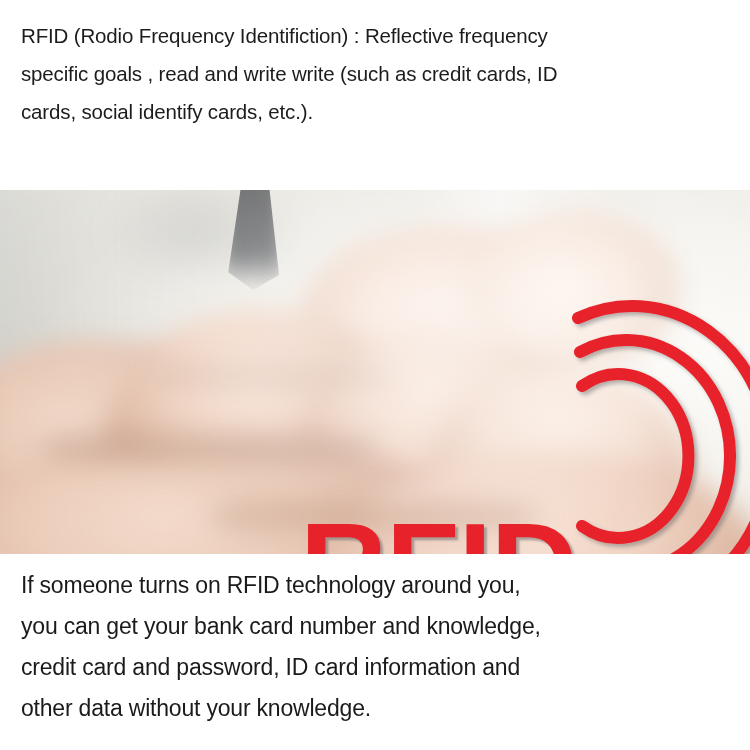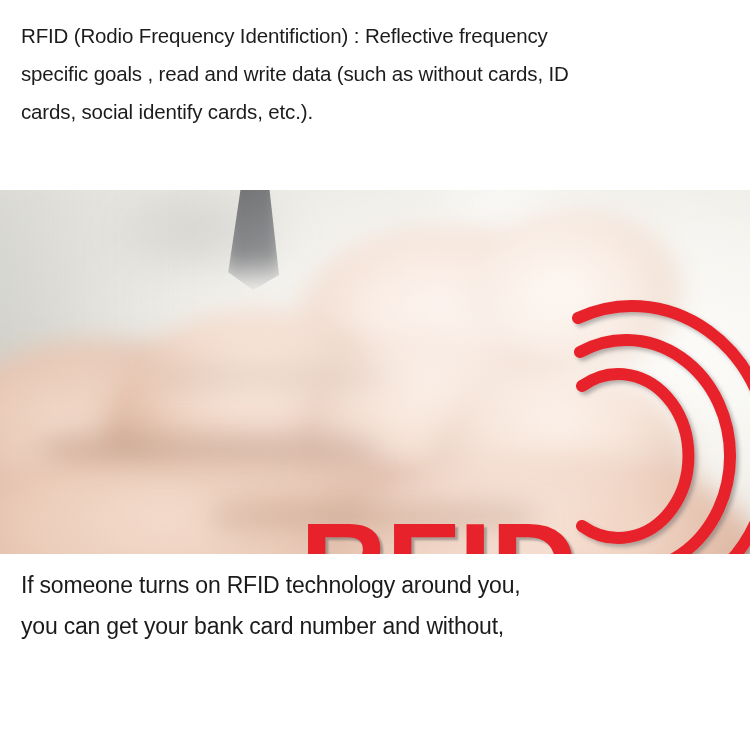--- a/index.html
+++ b/index.html
@@ -192,21 +192,21 @@
     white-space: nowrap;
   }
 </style>
 </head>
 <body>
 
 <div class="page">
 
   <section class="top-text">
     <p>RFID (Rodio Frequency Identifiction) : Reflective frequency</p>
-    <p>specific goals ,  read and write data (such as without cards, ID</p>
+    <p>specific goals ,  read and write write (such as credit cards, ID</p>
     <p>cards, social identify cards, etc.).</p>
   </section>
 
   <figure class="photo" style="margin:0;">
 
     <div class="bg-base"></div>
     <div class="bg-leftwall"></div>
     <div class="bg-panel"></div>
     <div class="bg-shoulder"></div>
     <div class="bg-tie"></div>
@@ -240,16 +240,18 @@
           <path d="M 582 196 A 70 82 0 1 1 582 336" stroke-width="12"></path>
           <path d="M 580 162 A 104 116 0 1 1 580 370" stroke-width="12"></path>
           <path d="M 578 128 A 138 150 0 1 1 578 404" stroke-width="12"></path>
         </g>
       </svg>
     </div>
   </figure>
 
   <section class="bottom-text">
     <p>If someone turns on RFID technology around you,</p>
-    <p>you can get your bank card number and without,</p>
+    <p>you can get your bank card number and knowledge,</p>
+    <p>credit card and password, ID card information and</p>
+    <p>other data without your knowledge.</p>
   </section>
 
 </div>
 
 </body></html>

